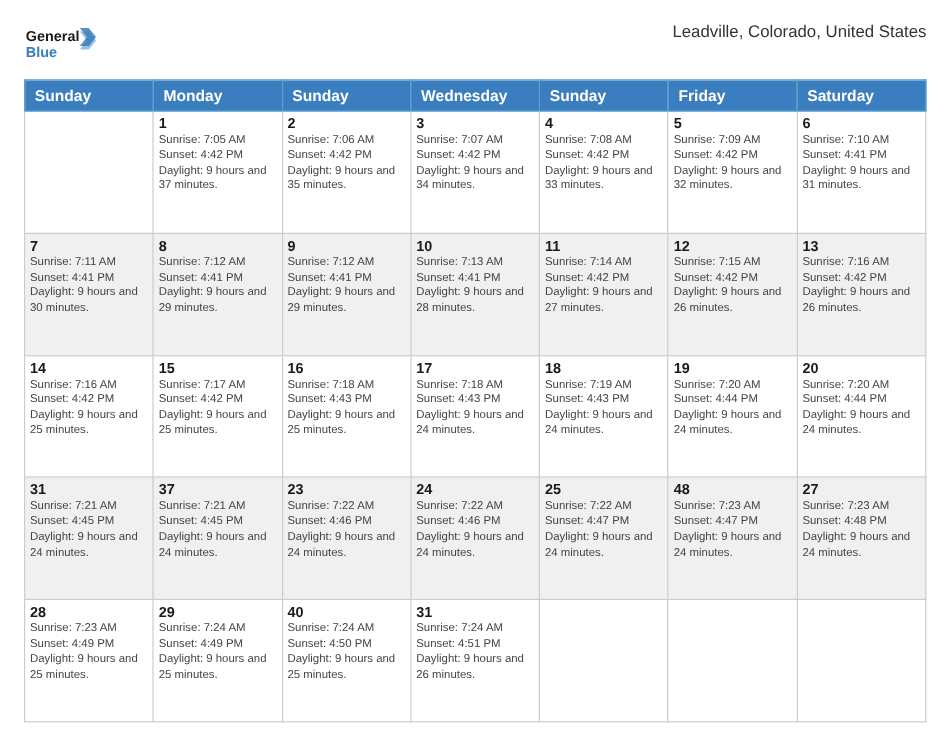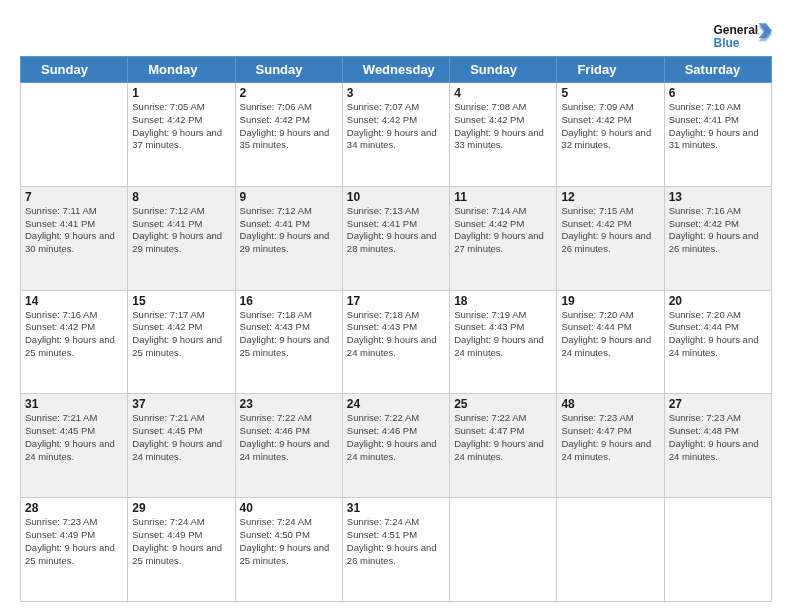--- a/index.html
+++ b/index.html
@@ -12,22 +12,23 @@
     }
     .page {
       width: 792px;
       height: 612px;
       padding: 16px 20px 10px 20px;
       display: flex;
       flex-direction: column;
     }
     .header {
       display: flex;
-      justify-content: flex-end;
+      justify-content: space-between;
       align-items: flex-start;
+      margin-bottom: 10px;
     }
     .logo {
       display: flex;
       flex-direction: column;
       align-items: flex-start;
     }
     .logo-icon {
       width: 60px;
       height: 40px;
     }
@@ -50,21 +51,21 @@
       border: 1px solid #ccc;
       border-collapse: collapse;
       width: 100%;
       table-layout: fixed;
     }
     .calendar th {
       background-color: #3a7ebf;
       color: #fff;
       font-size: 13px;
       font-weight: bold;
-      padding: 5px 20px;
+      padding: 5px 8px;
       text-align: left;
       border: 1px solid #5a9ed0;
     }
     .calendar td {
       border: 1px solid #ccc;
       vertical-align: top;
       padding: 3px 4px;
       font-size: 10px;
       color: #333;
       height: 88px;
@@ -100,20 +101,21 @@
       <svg class="logo-icon" viewBox="0 0 80 50">
 
         <text x="2" y="22" font-family="Arial" font-size="16" font-weight="bold" fill="#1a1a1a">General</text>
         <text x="2" y="40" font-family="Arial" font-size="16" font-weight="bold" fill="#3a7ebf">Blue</text>
 
         <polygon points="62,8 72,8 80,18 72,28 62,28 70,18" fill="#3a7ebf" opacity="0.85"></polygon>
         <polygon points="68,8 78,8 86,18 78,28 68,28 76,18" fill="#3a7ebf" opacity="0.5" transform="translate(-6,4)"></polygon>
       </svg>
     </div>
     <div class="title-block">
+      <div class="location">Leadville, Colorado, United States</div>
     </div>
   </div>
 
   <table class="calendar">
     <thead>
       <tr>
         <th>Sunday</th>
         <th>Monday</th>
         <th>Sunday</th>
         <th>Wednesday</th>

